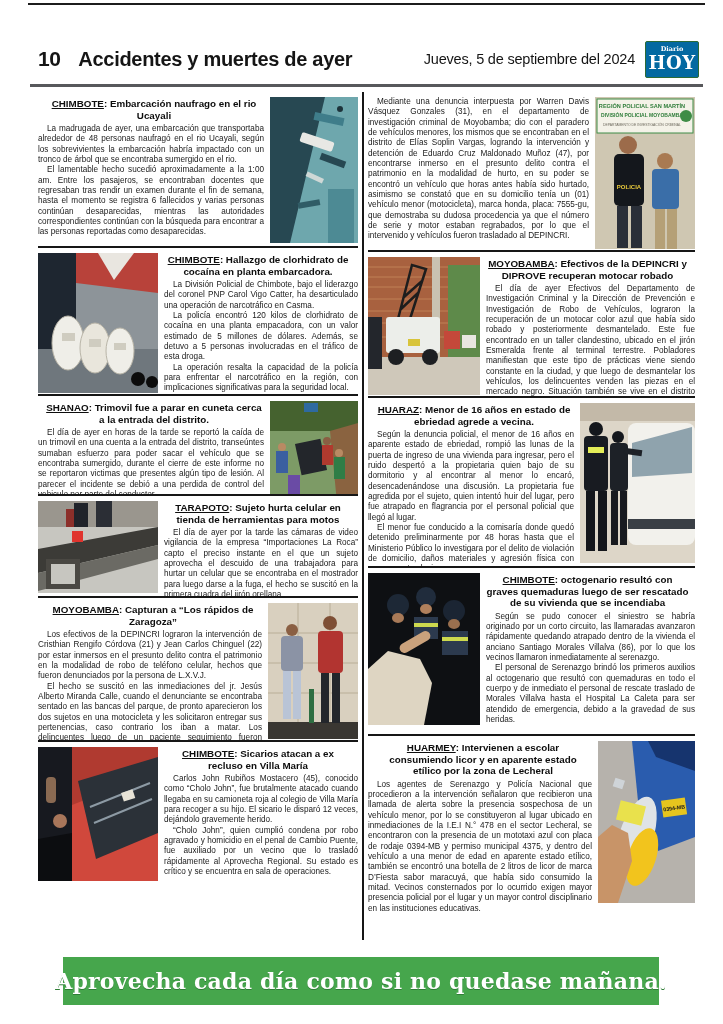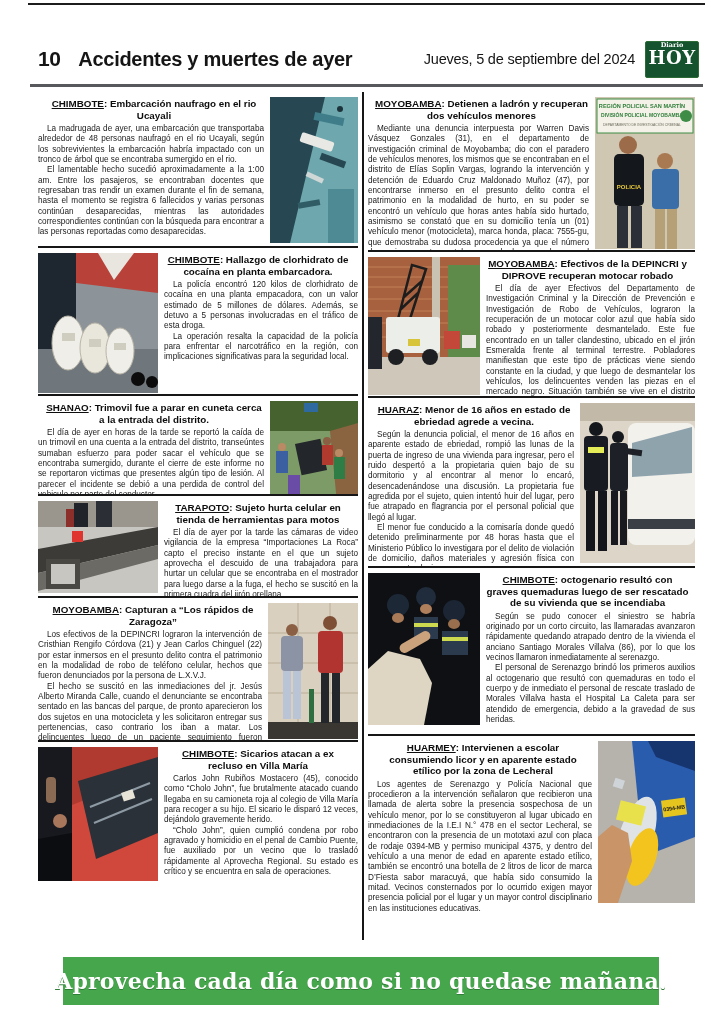--- a/index.html
+++ b/index.html
@@ -5,22 +5,22 @@
   html,body{margin:0;padding:0;background:#e9e9e9;}
   .page{position:relative;width:723px;height:1024px;margin:0 auto;background:#ffffff;
         font-family:"Liberation Sans",sans-serif;color:#151515;overflow:hidden;}
   .top-rule{position:absolute;left:28px;right:18px;top:3px;height:2px;background:#1c1c1c;}
   
   .hdr{position:absolute;left:38px;right:24px;top:40px;height:38px;display:flex;align-items:center;}
   .hdr-num{font-size:21px;font-weight:bold;letter-spacing:-0.5px;}
   .hdr-title{font-size:20px;font-weight:bold;margin-left:18px;letter-spacing:-0.3px;}
   .hdr-spacer{flex:1;}
   .hdr-date{font-size:14.5px;margin-right:10px;letter-spacing:-0.2px;}
-  .logo{width:52px;height:35px;background:#14532d;border:1px solid #2c6b36;border-radius:2px;
-        display:flex;flex-direction:column;align-items:center;line-height:1;}
+  .logo{width:52px;height:35px;background:#0369a1;border:1px solid #2c6b36;border-radius:2px;
+        display:flex;flex-direction:column;align-items:center;justify-content:center;line-height:1;}
   .logo-diario{font-family:"DejaVu Serif",serif;font-weight:bold;color:#fff;font-size:6.5px;margin-bottom:1px;}
   .logo-hoy{font-family:"DejaVu Serif",serif;font-weight:bold;color:#fff;font-size:18px;letter-spacing:0.5px;}
   .hdr-rule{position:absolute;left:30px;right:20px;top:84px;height:3px;background:#57585b;}
   
   .cols{position:absolute;left:38px;top:92px;width:657px;height:848px;display:flex;}
   .col{box-sizing:border-box;}
   .col-left{width:320px;}
   .col-divider{width:2px;background:#161616;margin:0 4px 0 4px;}
   .col-right{flex:1;}
   .article{box-sizing:border-box;border-bottom:2px solid #161616;padding:5px 0 4px;overflow:hidden;}
@@ -91,20 +91,21 @@
             <ellipse cx="57" cy="95" rx="15" ry="25" fill="#e9e6dc" stroke="#b9b5a8"></ellipse>
             <ellipse cx="82" cy="98" rx="14" ry="23" fill="#efeee8" stroke="#b9b5a8"></ellipse>
             <rect x="24" y="80" width="13" height="8" fill="#cfccc0"></rect>
             <rect x="51" y="86" width="12" height="8" fill="#cfccc0"></rect>
             <rect x="76" y="90" width="12" height="7" fill="#cfccc0"></rect>
             <circle cx="100" cy="126" r="7" fill="#0c0c0c"></circle>
             <circle cx="114" cy="129" r="6" fill="#0c0c0c"></circle>
           </svg>
         </span>
         <h3 class="headline"><span class="city">CHIMBOTE</span><span>: Hallazgo de clorhidrato de cocaína en planta embarcadora.</span></h3>
+        <p class="para">La División Policial de Chimbote, bajo el liderazgo del coronel PNP Carol Vigo Catter, ha desarticulado una operación de narcotráfico en Casma.</p>
         <p class="para">La policía encontró 120 kilos de clorhidrato de cocaína en una planta empacadora, con un valor estimado de 5 millones de dólares. Además, se detuvo a 5 personas involucradas en el tráfico de esta droga.</p>
         <p class="para">La operación resalta la capacidad de la policía para enfrentar el narcotráfico en la región, con implicaciones significativas para la seguridad local.</p>
       </div>
 
       <div class="article" style="height:100px">
         <span class="photo ph-r">
           <svg width="88" height="112" viewBox="0 0 88 112">
             <rect width="88" height="112" fill="#7d9b66"></rect>
             <rect width="88" height="30" fill="#45622f"></rect>
             <polygon points="60,30 88,22 88,112 68,112" fill="#8a6340"></polygon>
@@ -201,21 +202,20 @@
             <rect x="19" y="57" width="30" height="52" rx="5" fill="#14171c"></rect>
             <text x="34" y="92" font-size="6" font-weight="bold" fill="#e8c93c" text-anchor="middle">POLICIA</text>
             <rect x="22" y="109" width="11" height="42" fill="#2a2f38"></rect>
             <rect x="36" y="109" width="11" height="42" fill="#2a2f38"></rect>
             <circle cx="70" cy="64" r="8" fill="#a97a52"></circle>
             <rect x="57" y="72" width="27" height="40" rx="4" fill="#3a6ea8"></rect>
             <rect x="60" y="112" width="10" height="40" fill="#b5a077"></rect>
             <rect x="72" y="112" width="10" height="40" fill="#b5a077"></rect>
           </svg>
         </span>
-        <h3 class="headline"><span class="city">MOYOBAMBA</span><span>: Detienen a ladrón y recuperan dos vehículos menores</span></h3>
         <p class="para">Mediante una denuncia interpuesta por Warren Davis Vásquez Gonzales (31), en el departamento de investigación criminal de Moyobamba; dio con el paradero de vehículos menores, los mismos que se encontraban en el distrito de Elías Soplin Vargas, logrando la intervención y detención de Eduardo Cruz Maldonado Muñoz (47), por encontrarse inmerso en el presunto delito contra el patrimonio en la modalidad de hurto, en su poder se encontró un vehículo que horas antes había sido hurtado, asimismo se constató que en su domicilio tenía un (01) vehículo menor (motocicleta), marca honda, placa: 7555-gu, que demostraba su dudosa procedencia ya que el número de serie y motor estaban regrabados, por lo que el intervenido y vehículos fueron trasladado al DEPINCRI.</p>
       </div>
 
       <div class="article" style="height:146px">
         <span class="photo ph-l">
           <svg width="112" height="138" viewBox="0 0 112 138">
             <rect width="112" height="138" fill="#a8613f"></rect>
             <path d="M0 10 H112 M0 20 H112 M0 30 H112 M0 42 H112 M0 54 H112 M0 66 H112 M0 80 H112" stroke="#c08157" stroke-width="1"></path>
             <rect x="80" y="8" width="32" height="92" fill="#5e8a4a"></rect>
             <rect x="64" y="0" width="8" height="102" fill="#c9c2b2"></rect>

